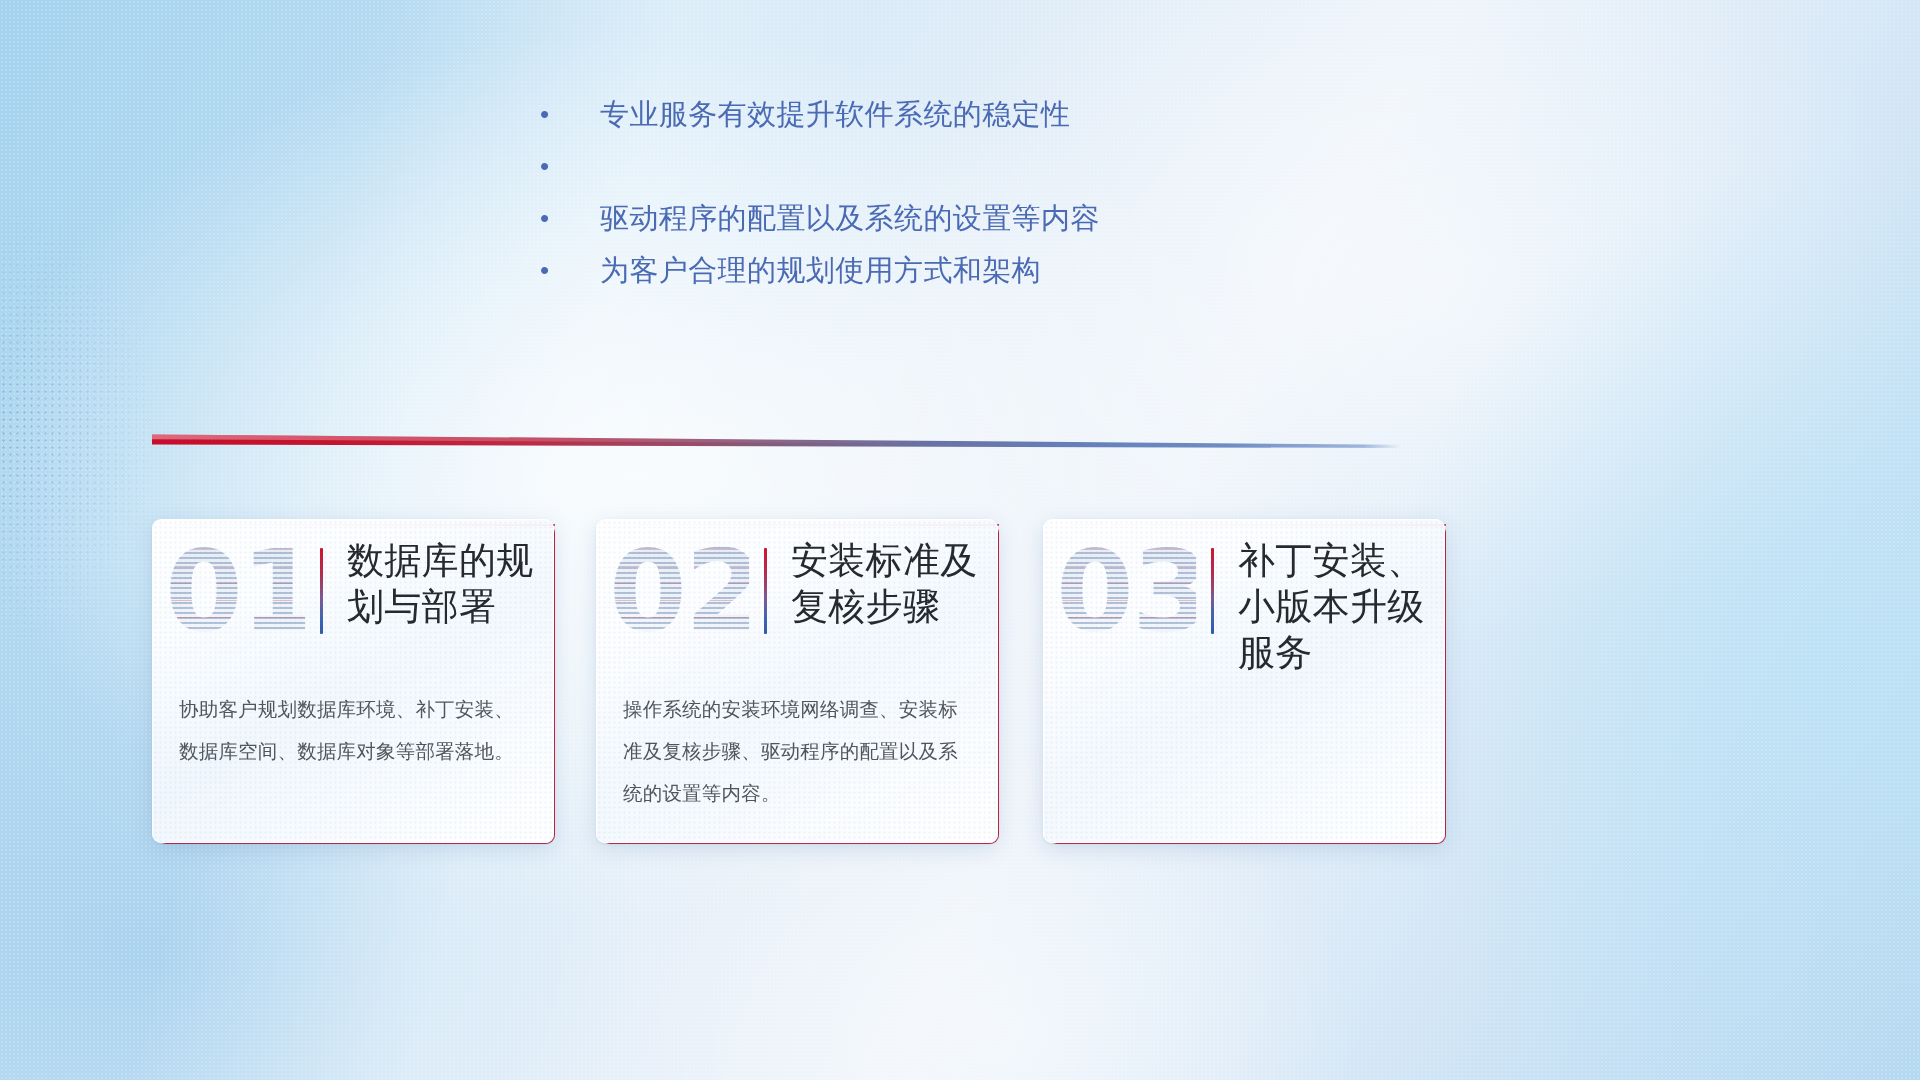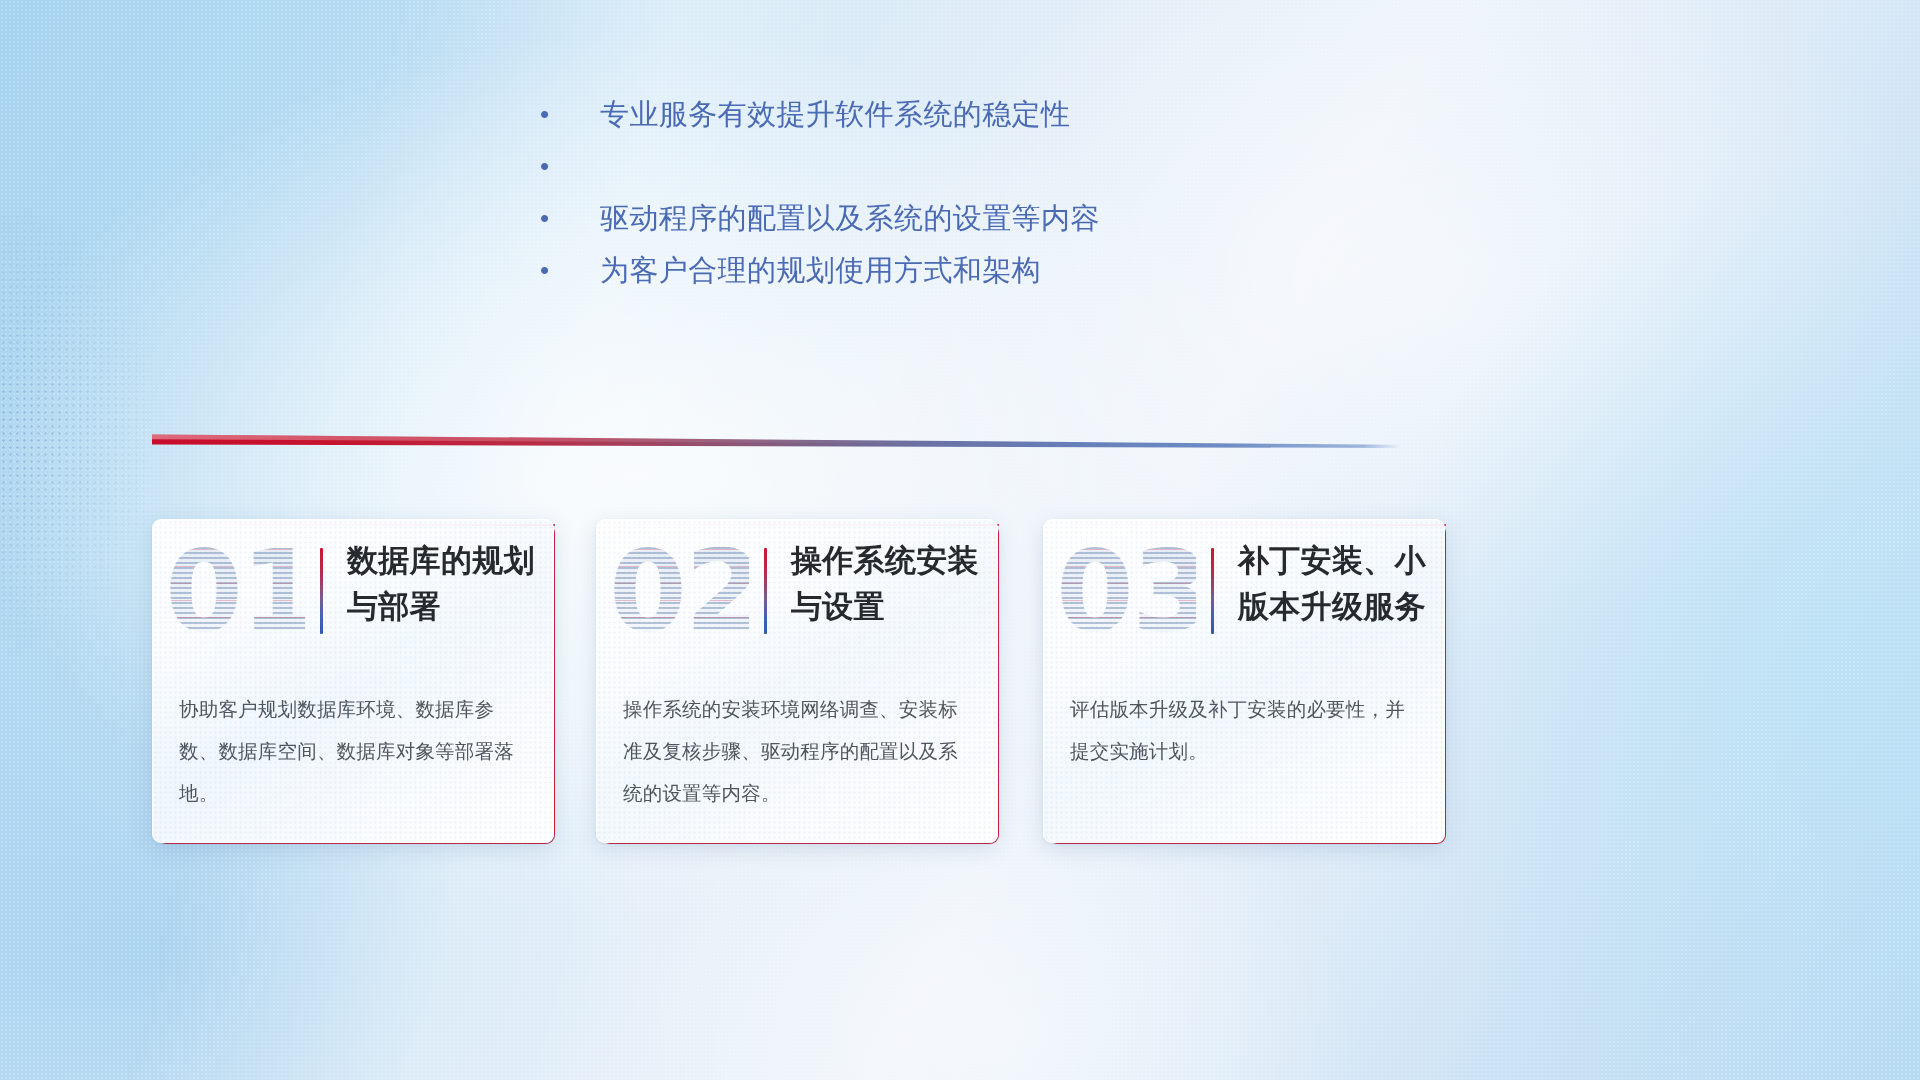--- a/index.html
+++ b/index.html
@@ -162,21 +162,21 @@
     font-family:"DejaVu Sans","Liberation Sans",sans-serif;
   }
 
   .vbar{
     position:absolute;left:167px;top:28px;width:3px;height:86px;
     background:linear-gradient(180deg,#cf1430 0%,#b62a4b 28%,#7a5a92 58%,#3f63b4 82%,#2f5ba8 100%);
     border-radius:1px;
   }
   .ctitle{
     position:absolute;left:194px;top:18px;width:198px;
-    font-size:31px;line-height:46px;font-weight:700;
+    font-size:37px;line-height:46px;font-weight:400;
     color:#262a2e;letter-spacing:.3px;
   }
   .cbody{
     position:absolute;left:26px;top:168px;width:352px;
     font-size:19.5px;line-height:42px;
     color:#4f555c;letter-spacing:.2px;font-weight:400;
   }
 </style>
 </head>
 <body>
@@ -222,47 +222,46 @@
     <div class="accent"></div>
     <div class="accent-top"></div>
     <div class="face">
       <div class="face-dots"></div>
       <div class="head">
         <div class="ghost">01</div>
         <div class="ghost-tint">01</div>
         <div class="vbar"></div>
         <div class="ctitle">数据库的规划与部署</div>
       </div>
-      <div class="cbody">协助客户规划数据库环境、数据库参数、数据库空间、数据库对象等部署落地。</div>
+      <div class="cbody">协助客户规划数据库环境、补丁安装、数据库空间、数据库对象等部署落地。</div>
     </div>
   </div>
 
   <div class="card" style="left:596px">
     <div class="accent"></div>
     <div class="accent-top"></div>
     <div class="face">
       <div class="face-dots"></div>
       <div class="head">
         <div class="ghost">02</div>
         <div class="ghost-tint">02</div>
         <div class="vbar"></div>
-        <div class="ctitle">操作系统安装与设置</div>
+        <div class="ctitle">安装标准及复核步骤</div>
       </div>
       <div class="cbody">操作系统的安装环境网络调查、安装标准及复核步骤、驱动程序的配置以及系统的设置等内容。</div>
     </div>
   </div>
 
   <div class="card" style="left:1043px">
     <div class="accent"></div>
     <div class="accent-top"></div>
     <div class="face">
       <div class="face-dots"></div>
       <div class="head">
         <div class="ghost">03</div>
         <div class="ghost-tint">03</div>
         <div class="vbar"></div>
         <div class="ctitle">补丁安装、小版本升级服务</div>
       </div>
-      <div class="cbody">评估版本升级及补丁安装的必要性，并提交实施计划。</div>
     </div>
   </div>
 
 </div>
 
 </body></html>

